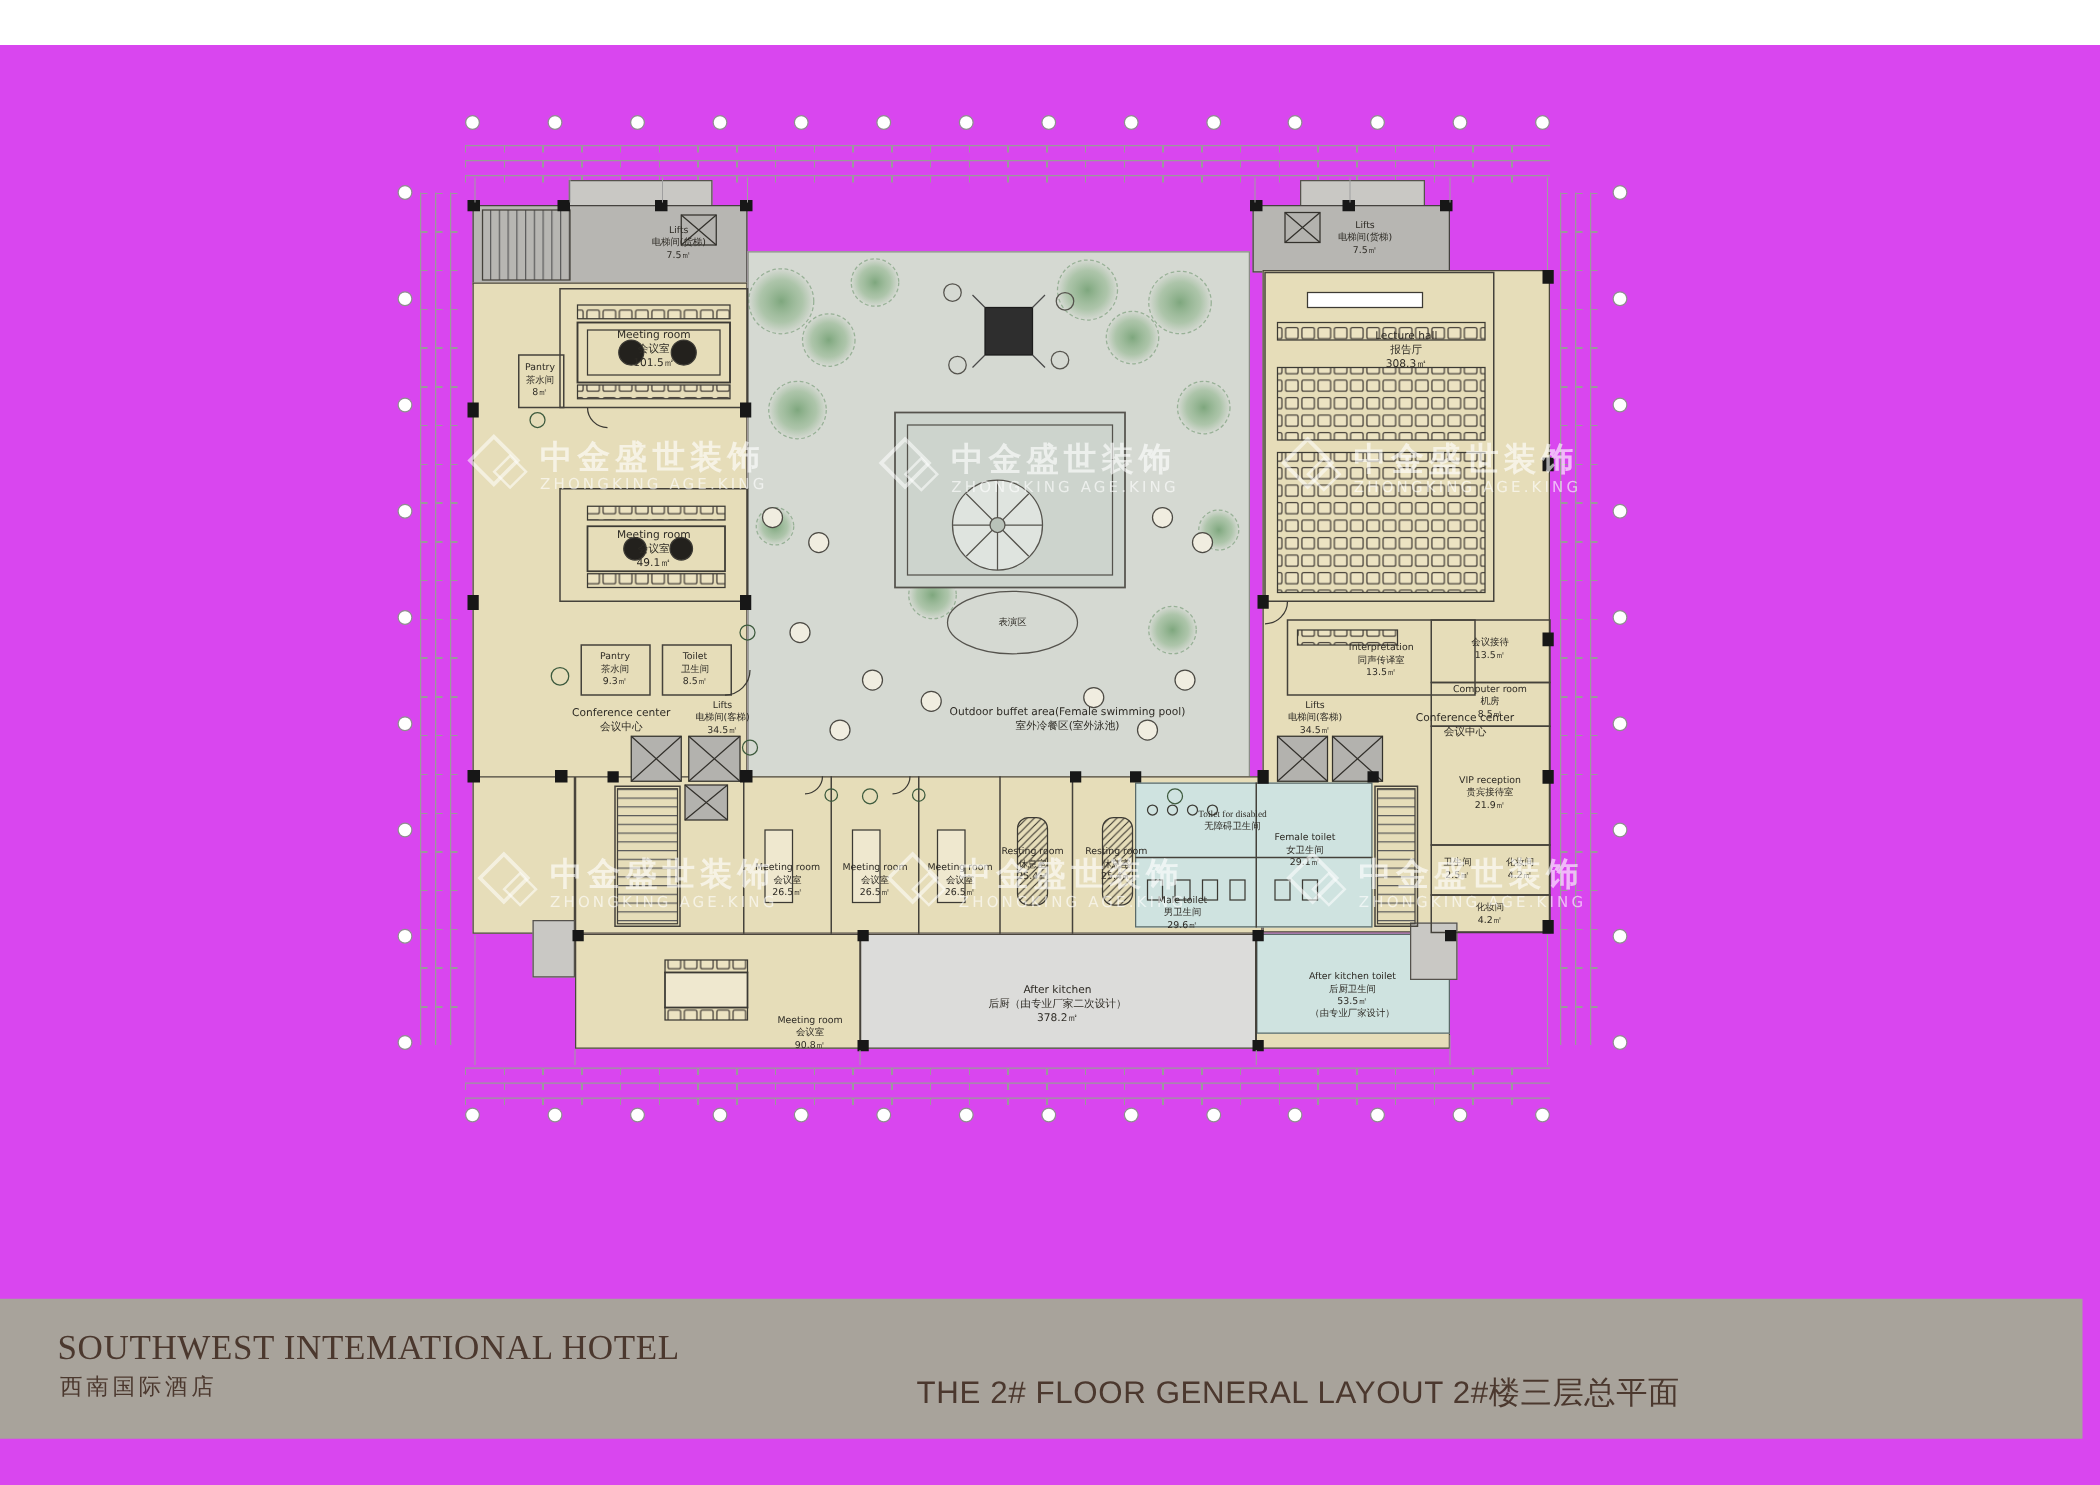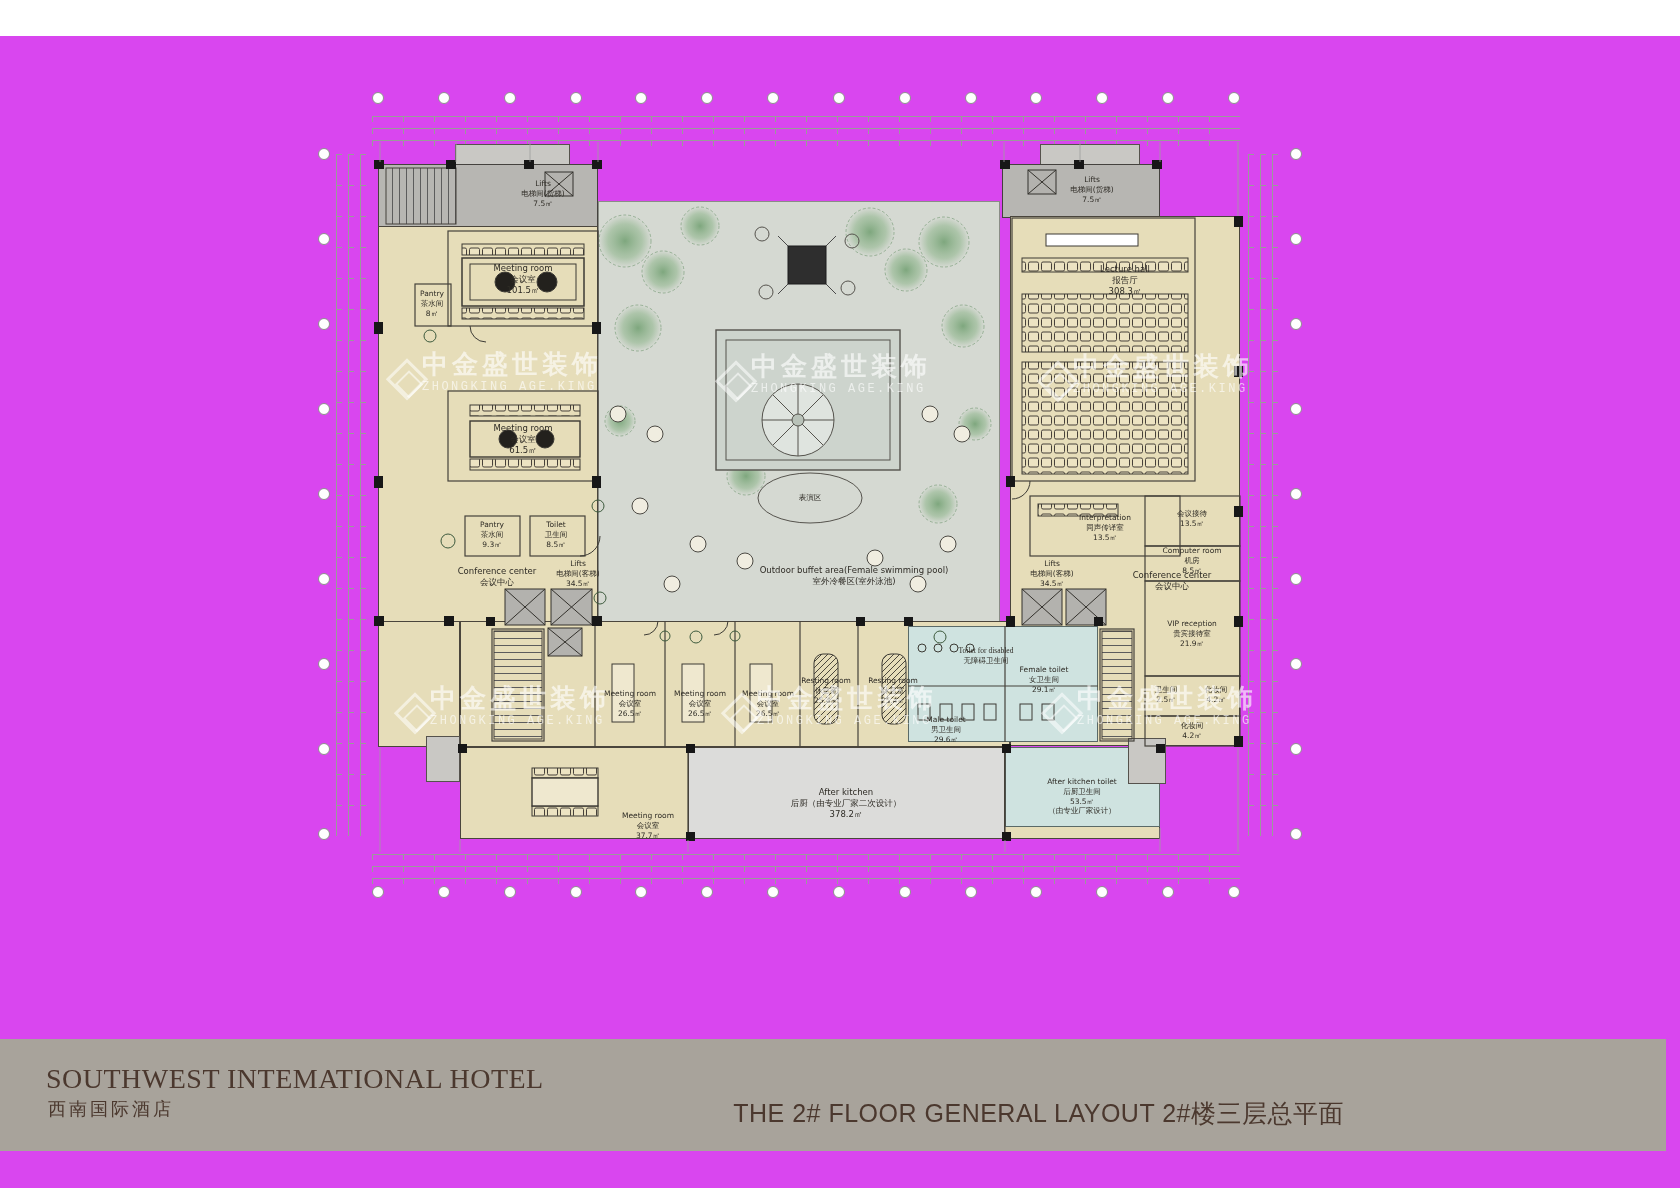--- a/index.html
+++ b/index.html
@@ -20,22 +20,22 @@
         background:repeating-linear-gradient(180deg,#9a9a9a 0 1px,transparent 1px 31px);}
   .bubrow{position:absolute;display:flex;justify-content:space-between;}
   .bubcol{position:absolute;display:flex;flex-direction:column;justify-content:space-between;}
   .bub{width:10px;height:10px;border:1px solid #8f8f8f;border-radius:50%;background:#fff;display:block;}
   
   .lbl{position:absolute;transform:translate(-50%,-50%);text-align:center;z-index:6;
        font-size:7.5px;line-height:1.3;color:#2e2b25;white-space:nowrap;}
   .lbl span{display:block;}
   .lbl.big{font-size:8.5px;}
   
-  .wm{position:absolute;transform:translate(-50%,-50%);display:flex;align-items:flex-end;gap:3px;
-      z-index:7;color:rgba(255,255,255,.62);pointer-events:none;font-family:Liberation Mono, monospace;}
+  .wm{position:absolute;transform:translate(-50%,-50%);display:flex;align-items:flex-start;gap:14px;
+      z-index:7;color:rgba(255,255,255,.62);pointer-events:none;}
   .wm-d{width:24px;height:24px;border:3px solid rgba(255,255,255,.55);transform:rotate(45deg);display:block;}
   .wm-d2{margin-left:-26px;margin-top:14px;width:16px;height:16px;border-width:2px;}
   .wm-t b{display:block;font-size:26px;font-weight:600;letter-spacing:4px;line-height:1.05;}
   .wm-t i{display:block;font-style:normal;font-size:12px;letter-spacing:2.5px;}
   
   .footer{position:absolute;left:0;top:1003px;width:1666px;height:112px;z-index:9;}
   .f-en{position:absolute;left:46px;top:24px;font-family:"Liberation Serif",serif;
         font-size:28px;letter-spacing:.5px;font-weight:400;}
   .f-cn{position:absolute;left:48px;top:58px;font-family:"Liberation Serif",serif;
         font-size:18px;letter-spacing:3px;}
@@ -351,21 +351,21 @@
       <span>101.5㎡</span>
   </div>
   <div class="lbl" style="left:432px;top:268px;">
     <span>Pantry</span>
       <span>茶水间</span>
       <span>8㎡</span>
   </div>
   <div class="lbl big" style="left:523px;top:404px;">
     <span>Meeting room</span>
       <span>会议室</span>
-      <span>61.5㎡</span>
+      <span>49.1㎡</span>
   </div>
   <div class="lbl" style="left:492px;top:499px;">
     <span>Pantry</span>
       <span>茶水间</span>
       <span>9.3㎡</span>
   </div>
   <div class="lbl" style="left:556px;top:499px;">
     <span>Toilet</span>
       <span>卫生间</span>
       <span>8.5㎡</span>
@@ -459,21 +459,21 @@
       <span>无障碍卫生间</span>
   </div>
   <div class="lbl" style="left:1044px;top:644px;">
     <span>Female toilet</span>
       <span>女卫生间</span>
       <span>29.1㎡</span>
   </div>
   <div class="lbl" style="left:648px;top:790px;">
     <span>Meeting room</span>
       <span>会议室</span>
-      <span>37.7㎡</span>
+      <span>90.8㎡</span>
   </div>
   <div class="lbl big" style="left:846px;top:768px;">
     <span>After kitchen</span>
       <span>后厨（由专业厂家二次设计）</span>
       <span>378.2㎡</span>
   </div>
   <div class="lbl" style="left:1082px;top:760px;">
     <span>After kitchen toilet</span>
       <span>后厨卫生间</span>
       <span>53.5㎡</span>

